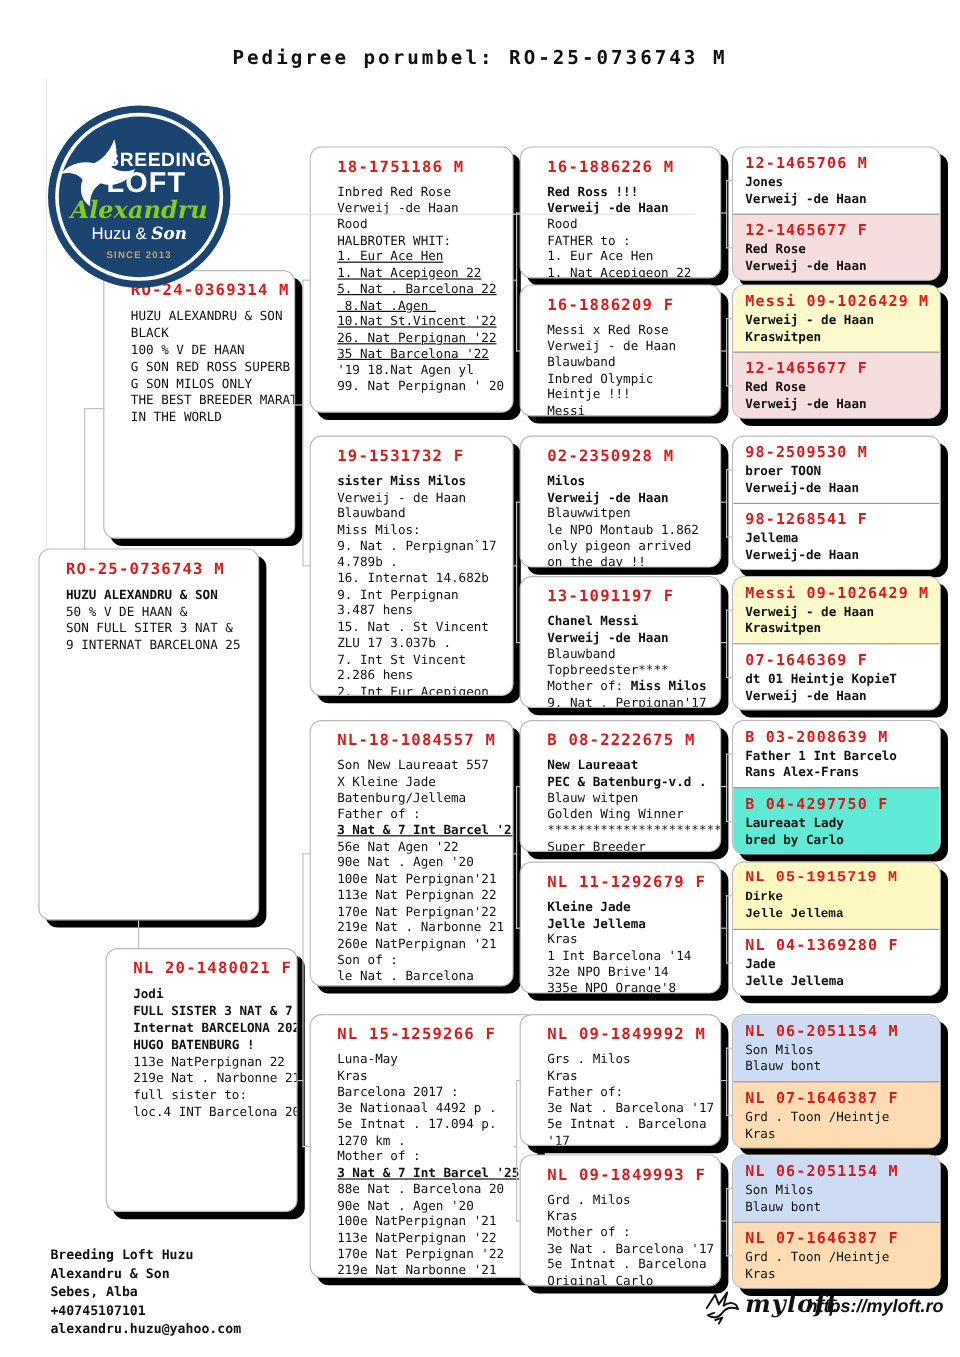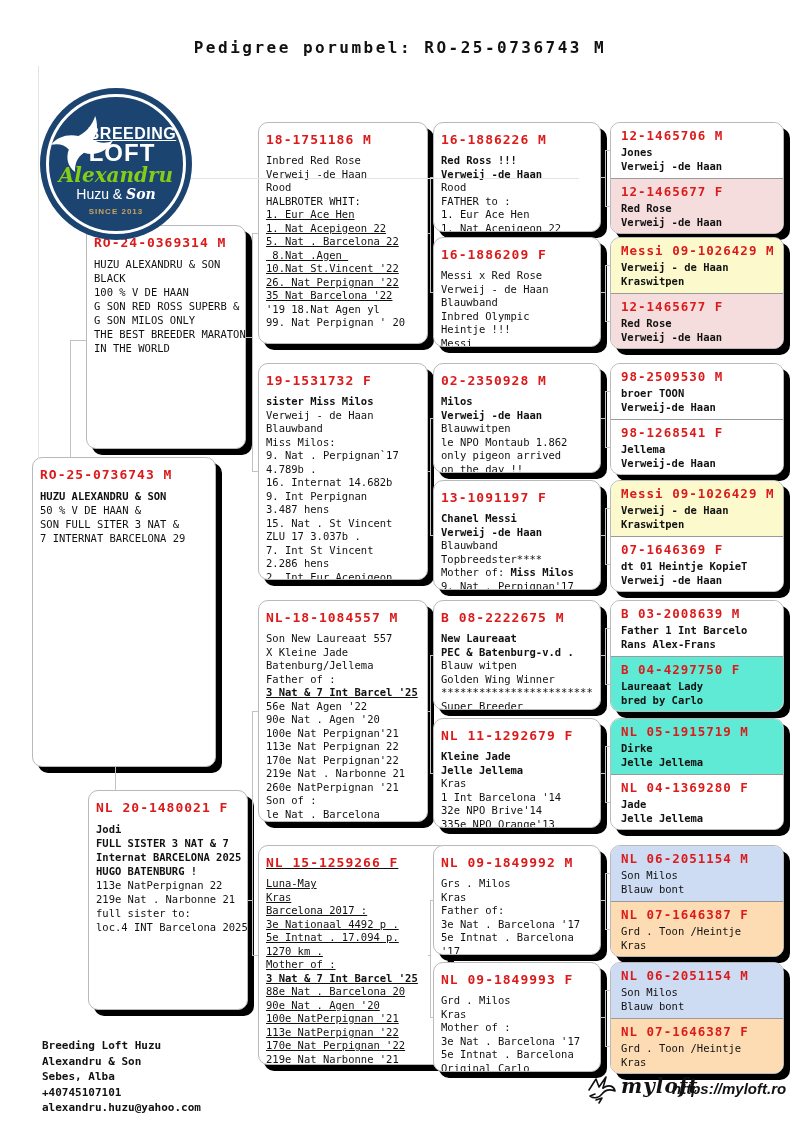--- a/index.html
+++ b/index.html
@@ -4,21 +4,21 @@
 <style>
   html,body{margin:0;padding:0;}
   body{width:800px;height:1131px;position:relative;background:#fff;
        font-family:"DejaVu Sans Mono",monospace;color:#111;overflow:hidden;}
 
   .page-title{position:absolute;top:16px;left:0;right:0;text-align:center;
     font-weight:bold;font-size:16px;letter-spacing:2.5px;white-space:nowrap;margin-top:22px;}
 
   
   .pbox{position:absolute;background:#fff;border:1px solid #b9b9b9;border-radius:10px;
-    box-shadow:6px 6px 0 0 #000;padding:8px 7px;overflow:hidden;box-sizing:border-box;}
+    box-shadow:6px 6px 0 0 #000;padding:8px 22px;overflow:hidden;box-sizing:border-box;}
   .ptitle{color:#db1b1b;font-weight:bold;font-size:13px;letter-spacing:1px;
     line-height:17px;margin-bottom:6px;white-space:pre;}
   .pline{font-size:10.5px;line-height:13.5px;white-space:pre;}
   .g2 .pline{line-height:14px;}
   .pline.b,.pline b{font-weight:bold;}
   .pline.u{text-decoration:underline;}
   .pair{padding:0;}
   .half{height:55px;box-sizing:border-box;padding:5px 10px;overflow:hidden;}
   .half + .half{border-top:1px solid #9a9a9a;}
   .half .ptitle{font-size:12.5px;line-height:15px;margin-bottom:3px;}
@@ -27,21 +27,21 @@
   .conn{position:absolute;background:#c2c2c2;}
   .conn.faint{background:#e4e4e4;}
 
   
   .logo{position:absolute;left:40px;top:88px;width:152px;height:152px;border-radius:50%;
     background:#1b4471;z-index:3;}
   .logo-ring{position:absolute;inset:6px;border:3px solid #fff;border-radius:50%;}
   .dove{position:absolute;left:4px;top:20px;width:80px;height:80px;z-index:1;}
   .logo-text{position:absolute;inset:0;text-align:center;color:#fff;z-index:2;
     font-family:"Liberation Sans",sans-serif;}
-  .l-breeding{margin-top:38px;padding-left:32px;font-size:16px;font-weight:bold;letter-spacing:.5px;line-height:16px;text-decoration:underline;}
+  .l-breeding{margin-top:38px;padding-left:32px;font-size:16px;font-weight:bold;letter-spacing:.5px;line-height:16px;}
   .l-loft{padding-left:12px;font-size:24px;font-weight:bold;letter-spacing:1px;line-height:22px;}
   .l-alex{font-family:"DejaVu Serif",serif;font-style:italic;font-weight:bold;
     color:#84cc16;font-size:20px;line-height:23px;}
   .l-huzu{font-size:14px;line-height:15px;}
   .l-huzu .son{font-family:"DejaVu Serif",serif;font-style:italic;font-weight:bold;}
   .l-since{margin-top:5px;font-size:8px;color:#c9a35f;letter-spacing:1px;font-weight:bold;}
 
   
   .footer{position:absolute;left:42px;top:1038px;font-size:11px;font-weight:bold;line-height:15.5px;}
   .footer div{white-space:pre;}
@@ -71,21 +71,21 @@
     <div class="l-since">SINCE 2013</div>
   </div>
 </div>
 
 <div id="pedigree">
     <div class="pbox g2" style="left: 32px; top: 457px; width: 184px; height: 310px;">
       <div class="ptitle">RO-25-0736743 M</div>
       <div class="pline b">HUZU ALEXANDRU &amp; SON</div>
       <div class="pline">50 % V DE HAAN &amp;</div>
       <div class="pline">SON FULL SITER 3 NAT &amp;</div>
-      <div class="pline">7 INTERNAT BARCELONA 29</div>
+      <div class="pline">9 INTERNAT BARCELONA 25</div>
     </div>
     <div class="pbox g2" style="left: 86px; top: 225px; width: 160px; height: 224px;">
       <div class="ptitle">RO-24-0369314 M</div>
       <div class="pline">HUZU ALEXANDRU &amp; SON</div>
       <div class="pline">BLACK</div>
       <div class="pline">100 % V DE HAAN</div>
       <div class="pline">G SON RED ROSS SUPERB &amp;</div>
       <div class="pline">G SON MILOS ONLY</div>
       <div class="pline">THE BEST BREEDER MARATON</div>
       <div class="pline">IN THE WORLD</div>
@@ -144,21 +144,21 @@
       <div class="pline">56e Nat Agen '22</div>
       <div class="pline">90e Nat . Agen '20</div>
       <div class="pline">100e Nat Perpignan'21</div>
       <div class="pline">113e Nat Perpignan 22</div>
       <div class="pline">170e Nat Perpignan'22</div>
       <div class="pline">219e Nat . Narbonne 21</div>
       <div class="pline">260e NatPerpignan '21</div>
       <div class="pline">Son of :</div>
       <div class="pline">le Nat . Barcelona</div>
     </div>
-    <div class="pbox " style="left: 258px; top: 845px; width: 190px; height: 220px; text-decoration: underline;">
+    <div class="pbox " style="left: 258px; top: 845px; width: 190px; height: 220px;">
       <div class="ptitle">NL 15-1259266 F</div>
       <div class="pline">Luna-May</div>
       <div class="pline">Kras</div>
       <div class="pline">Barcelona 2017 :</div>
       <div class="pline">3e Nationaal 4492 p .</div>
       <div class="pline">5e Intnat . 17.094 p.</div>
       <div class="pline">1270 km .</div>
       <div class="pline">Mother of :</div>
       <div class="pline b u">3 Nat &amp; 7 Int Barcel '25</div>
       <div class="pline">88e Nat . Barcelona 20</div>
@@ -213,21 +213,21 @@
       <div class="pline">************************</div>
       <div class="pline">Super Breeder</div>
     </div>
     <div class="pbox g4" style="left: 433px; top: 718px; width: 168px; height: 110px;">
       <div class="ptitle">NL 11-1292679 F</div>
       <div class="pline b">Kleine Jade</div>
       <div class="pline b">Jelle Jellema</div>
       <div class="pline">Kras</div>
       <div class="pline">1 Int Barcelona '14</div>
       <div class="pline">32e NPO Brive'14</div>
-      <div class="pline">335e NPO Orange'13</div>
+      <div class="pline">335e NPO Orange'8</div>
     </div>
     <div class="pbox g4" style="left: 433px; top: 845px; width: 168px; height: 110px;">
       <div class="ptitle">NL 09-1849992 M</div>
       <div class="pline">Grs . Milos</div>
       <div class="pline">Kras</div>
       <div class="pline">Father of:</div>
       <div class="pline">3e Nat . Barcelona '17</div>
       <div class="pline">5e Intnat . Barcelona</div>
       <div class="pline">'17</div>
     </div>
@@ -294,21 +294,21 @@
         <div class="pline b">Father 1 Int Barcelo</div>
         <div class="pline b">Rans Alex-Frans</div>
       </div>
       <div class="half" style="background: #5eead4;">
         <div class="ptitle">B 04-4297750 F</div>
         <div class="pline b">Laureaat Lady</div>
         <div class="pline b">bred by Carlo</div>
       </div>
     </div>
     <div class="pbox pair" style="left: 610px; top: 718px; width: 174px; height: 112px;">
-      <div class="half" style="background: #5eead4;">
+      <div class="half" style="background: #fef9c3; font-family: Liberation Mono, monospace;">
         <div class="ptitle">NL 05-1915719 M</div>
         <div class="pline b">Dirke</div>
         <div class="pline b">Jelle Jellema</div>
       </div>
       <div class="half" style="background: rgb(255, 255, 255);">
         <div class="ptitle">NL 04-1369280 F</div>
         <div class="pline b">Jade</div>
         <div class="pline b">Jelle Jellema</div>
       </div>
     </div>

